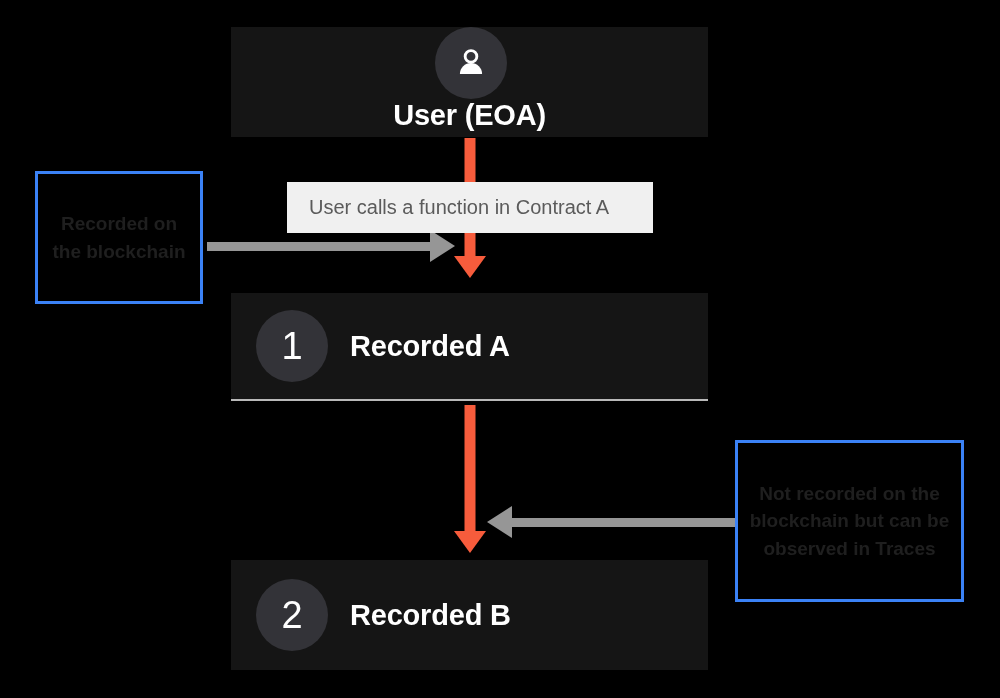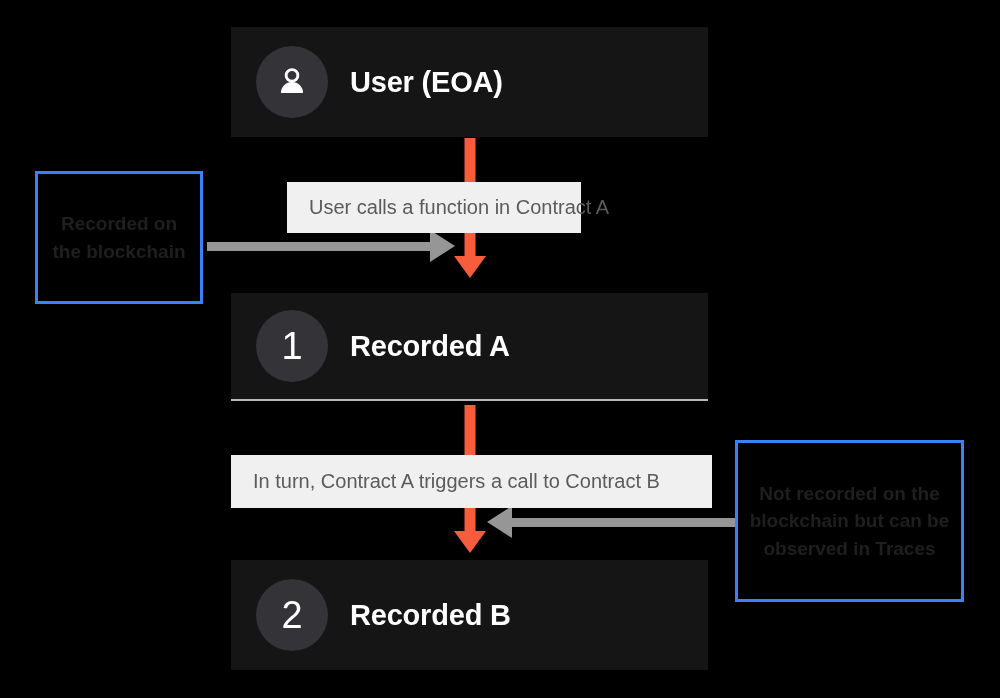--- a/index.html
+++ b/index.html
@@ -164,47 +164,44 @@
   <div class="arrow-h" style="left:207px; top:230px; width:248px; height:32px;">
     <div class="shaft-h"></div>
     <div class="head-right"></div>
   </div>
 
   <div class="arrow-h" style="left:487px; top:506px; width:248px; height:32px;">
     <div class="head-left"></div>
     <div class="shaft-h"></div>
   </div>
 
-  <div class="card" style="left:231px; top:27px; width:477px; height:110px;">
+  <div class="card" style="left:231px; top:27px; width:477px; height:110px;flex-direction:column;">
     <div class="card-badge">
       <svg class="person-icon" width="36" height="36" viewBox="0 0 24 24" aria-hidden="true">
         <circle cx="12" cy="7.6" r="3.9" fill="none" stroke="#ffffff" stroke-width="1.9"></circle>
         <path d="M4.6 19.4a7.4 7.4 0 0 1 14.8 0z" fill="#ffffff"></path>
       </svg>
     </div>
     <div class="card-title">User (EOA)</div>
   </div>
 
   <div class="card with-rule" style="left:231px; top:293px; width:477px; height:108px;">
     <div class="card-badge">1</div>
     <div class="card-title">Recorded A</div>
   </div>
 
   <div class="card" style="left:231px; top:560px; width:477px; height:110px;">
     <div class="card-badge">2</div>
     <div class="card-title">Recorded B</div>
   </div>
 
-  <div class="chip" style="left:287px; top:182px; width:294px; height:51px;">
+  <div class="chip" style="left:287px; top:182px; width:366px; height:51px;">
     <span class="chip-text">User calls a function in Contract A</span>
   </div>
 
-  <div class="chip" style="left:231px; top:455px; width:481px; height:53px;">
-    <span class="chip-text">In turn, Contract A triggers a call to Contract B</span>
-  </div>
 
   <div class="note" style="left:35px; top:171px; width:168px; height:133px;">
     <div class="note-text">Recorded on the blockchain</div>
   </div>
 
   <div class="note" style="left:735px; top:440px; width:229px; height:162px;">
     <div class="note-text">Not recorded on the blockchain but can be observed in Traces</div>
   </div>
 
 </div>

